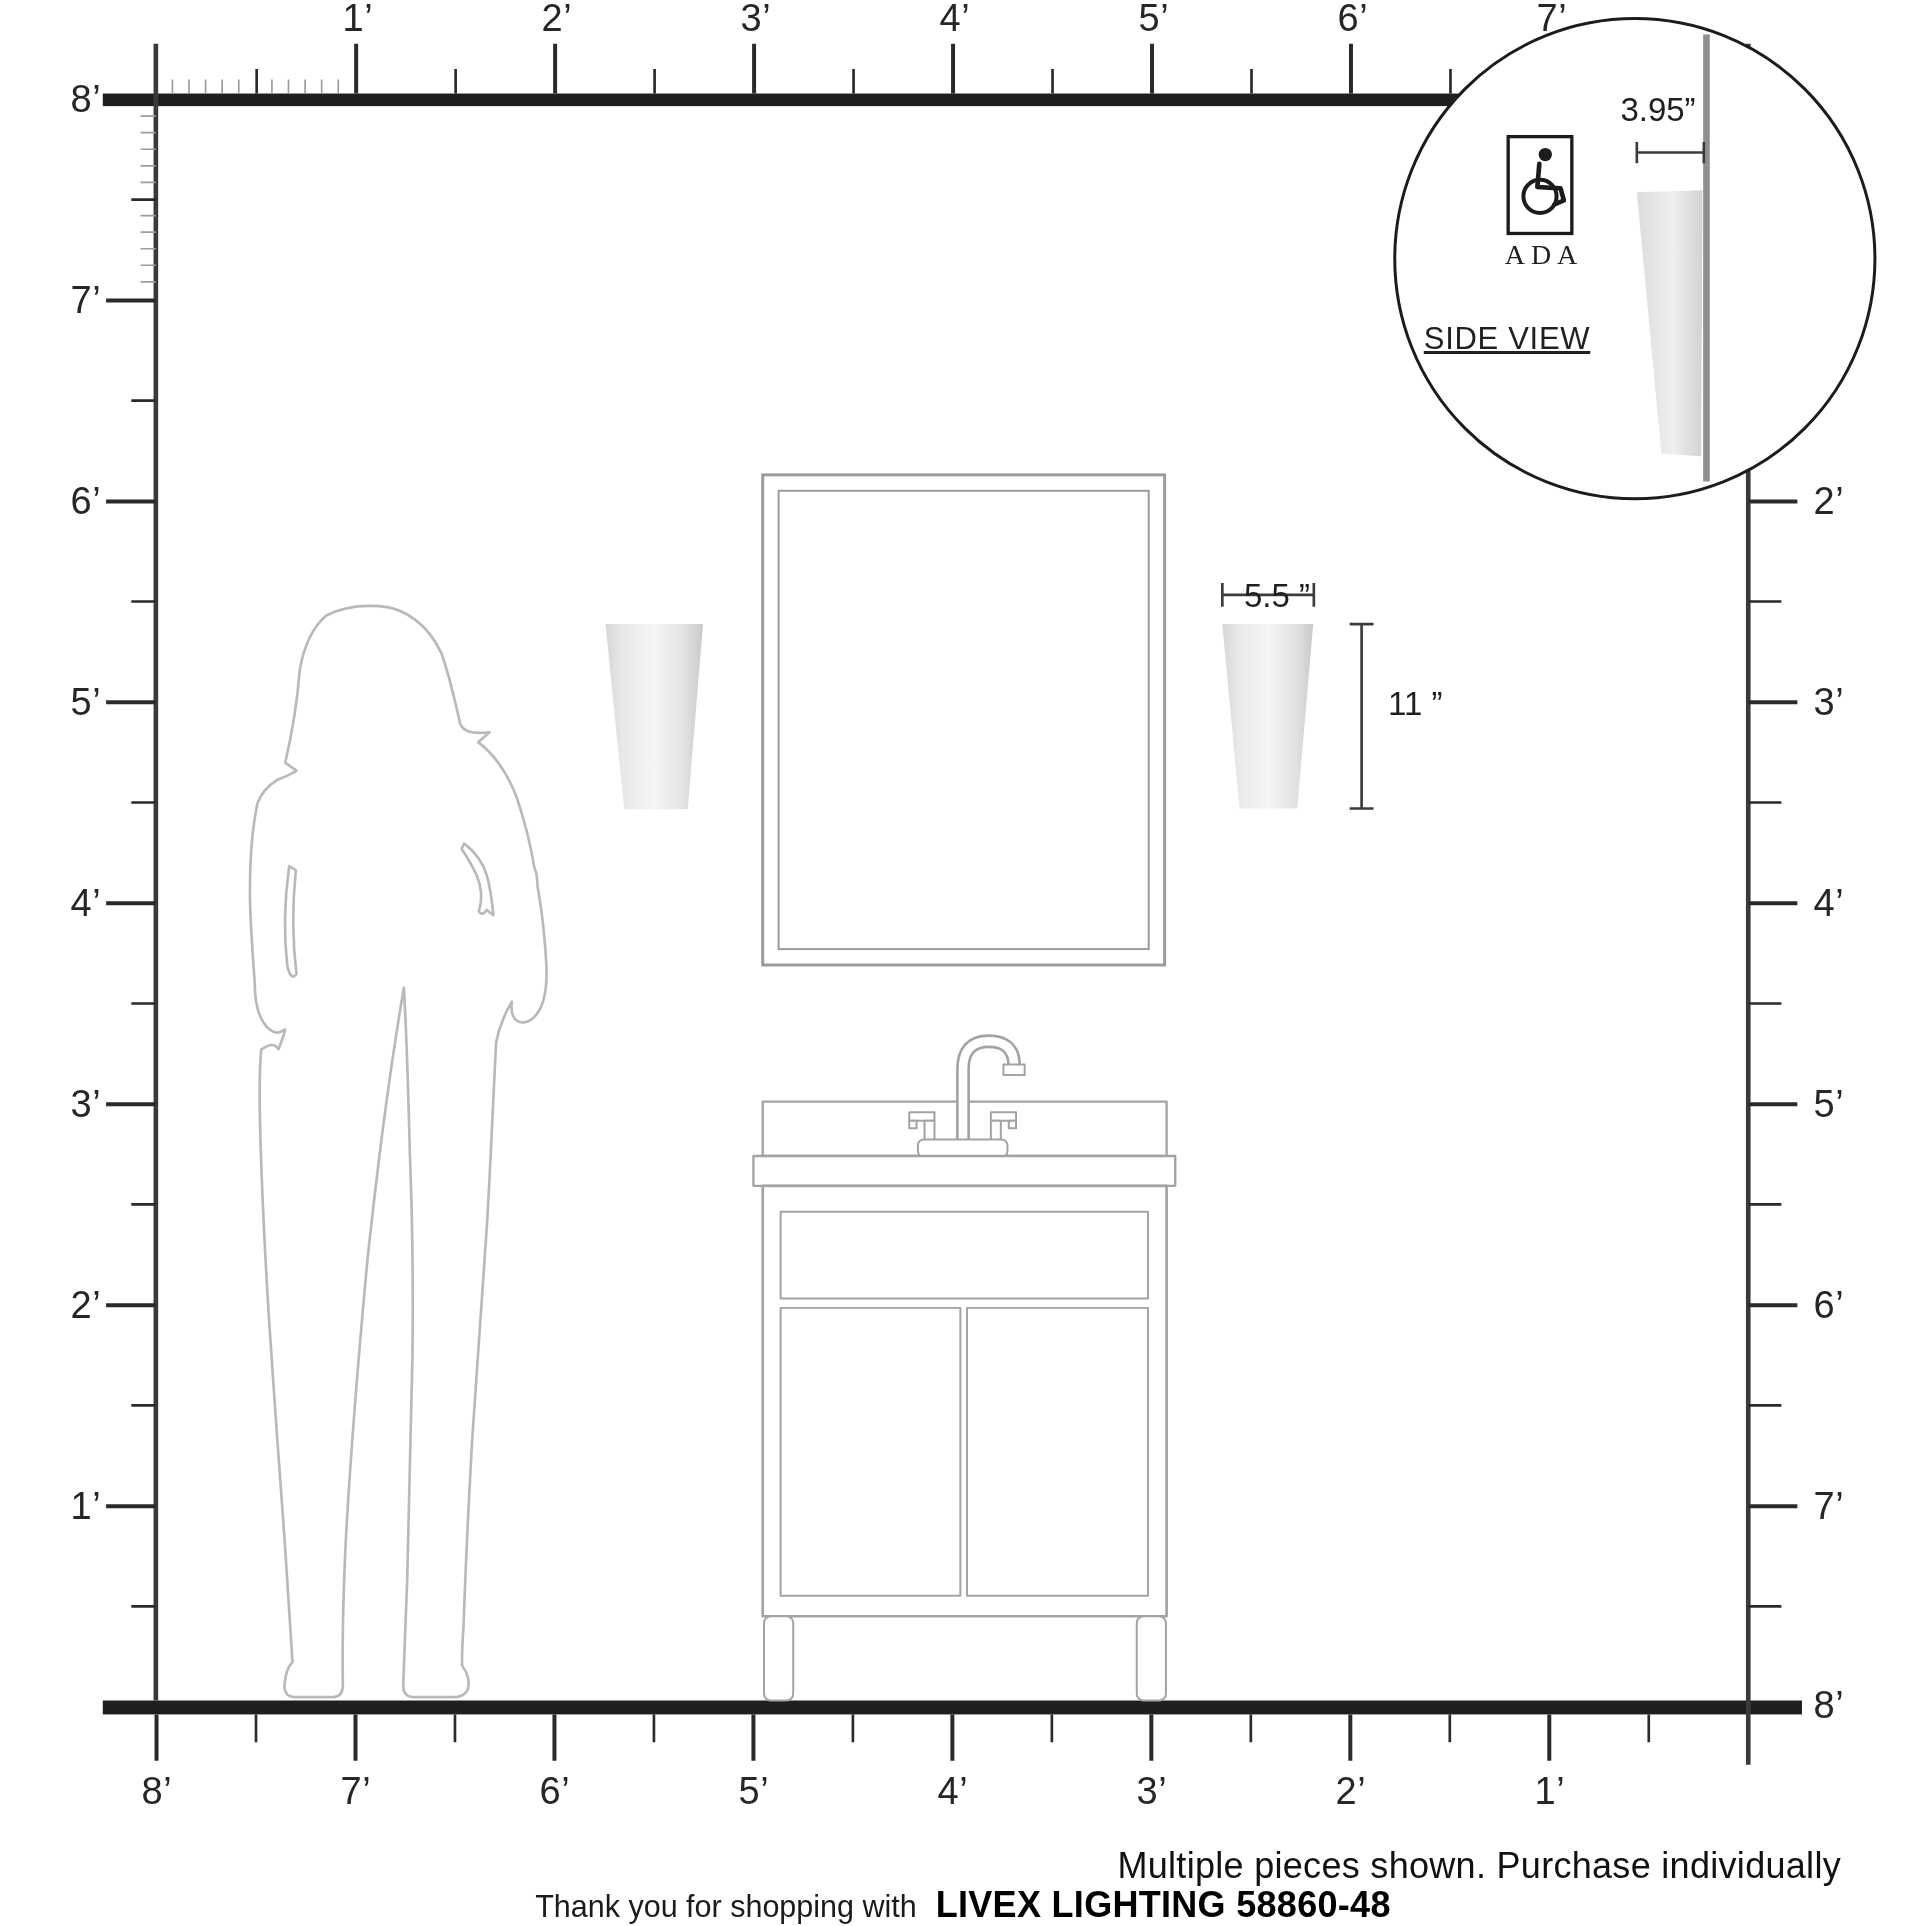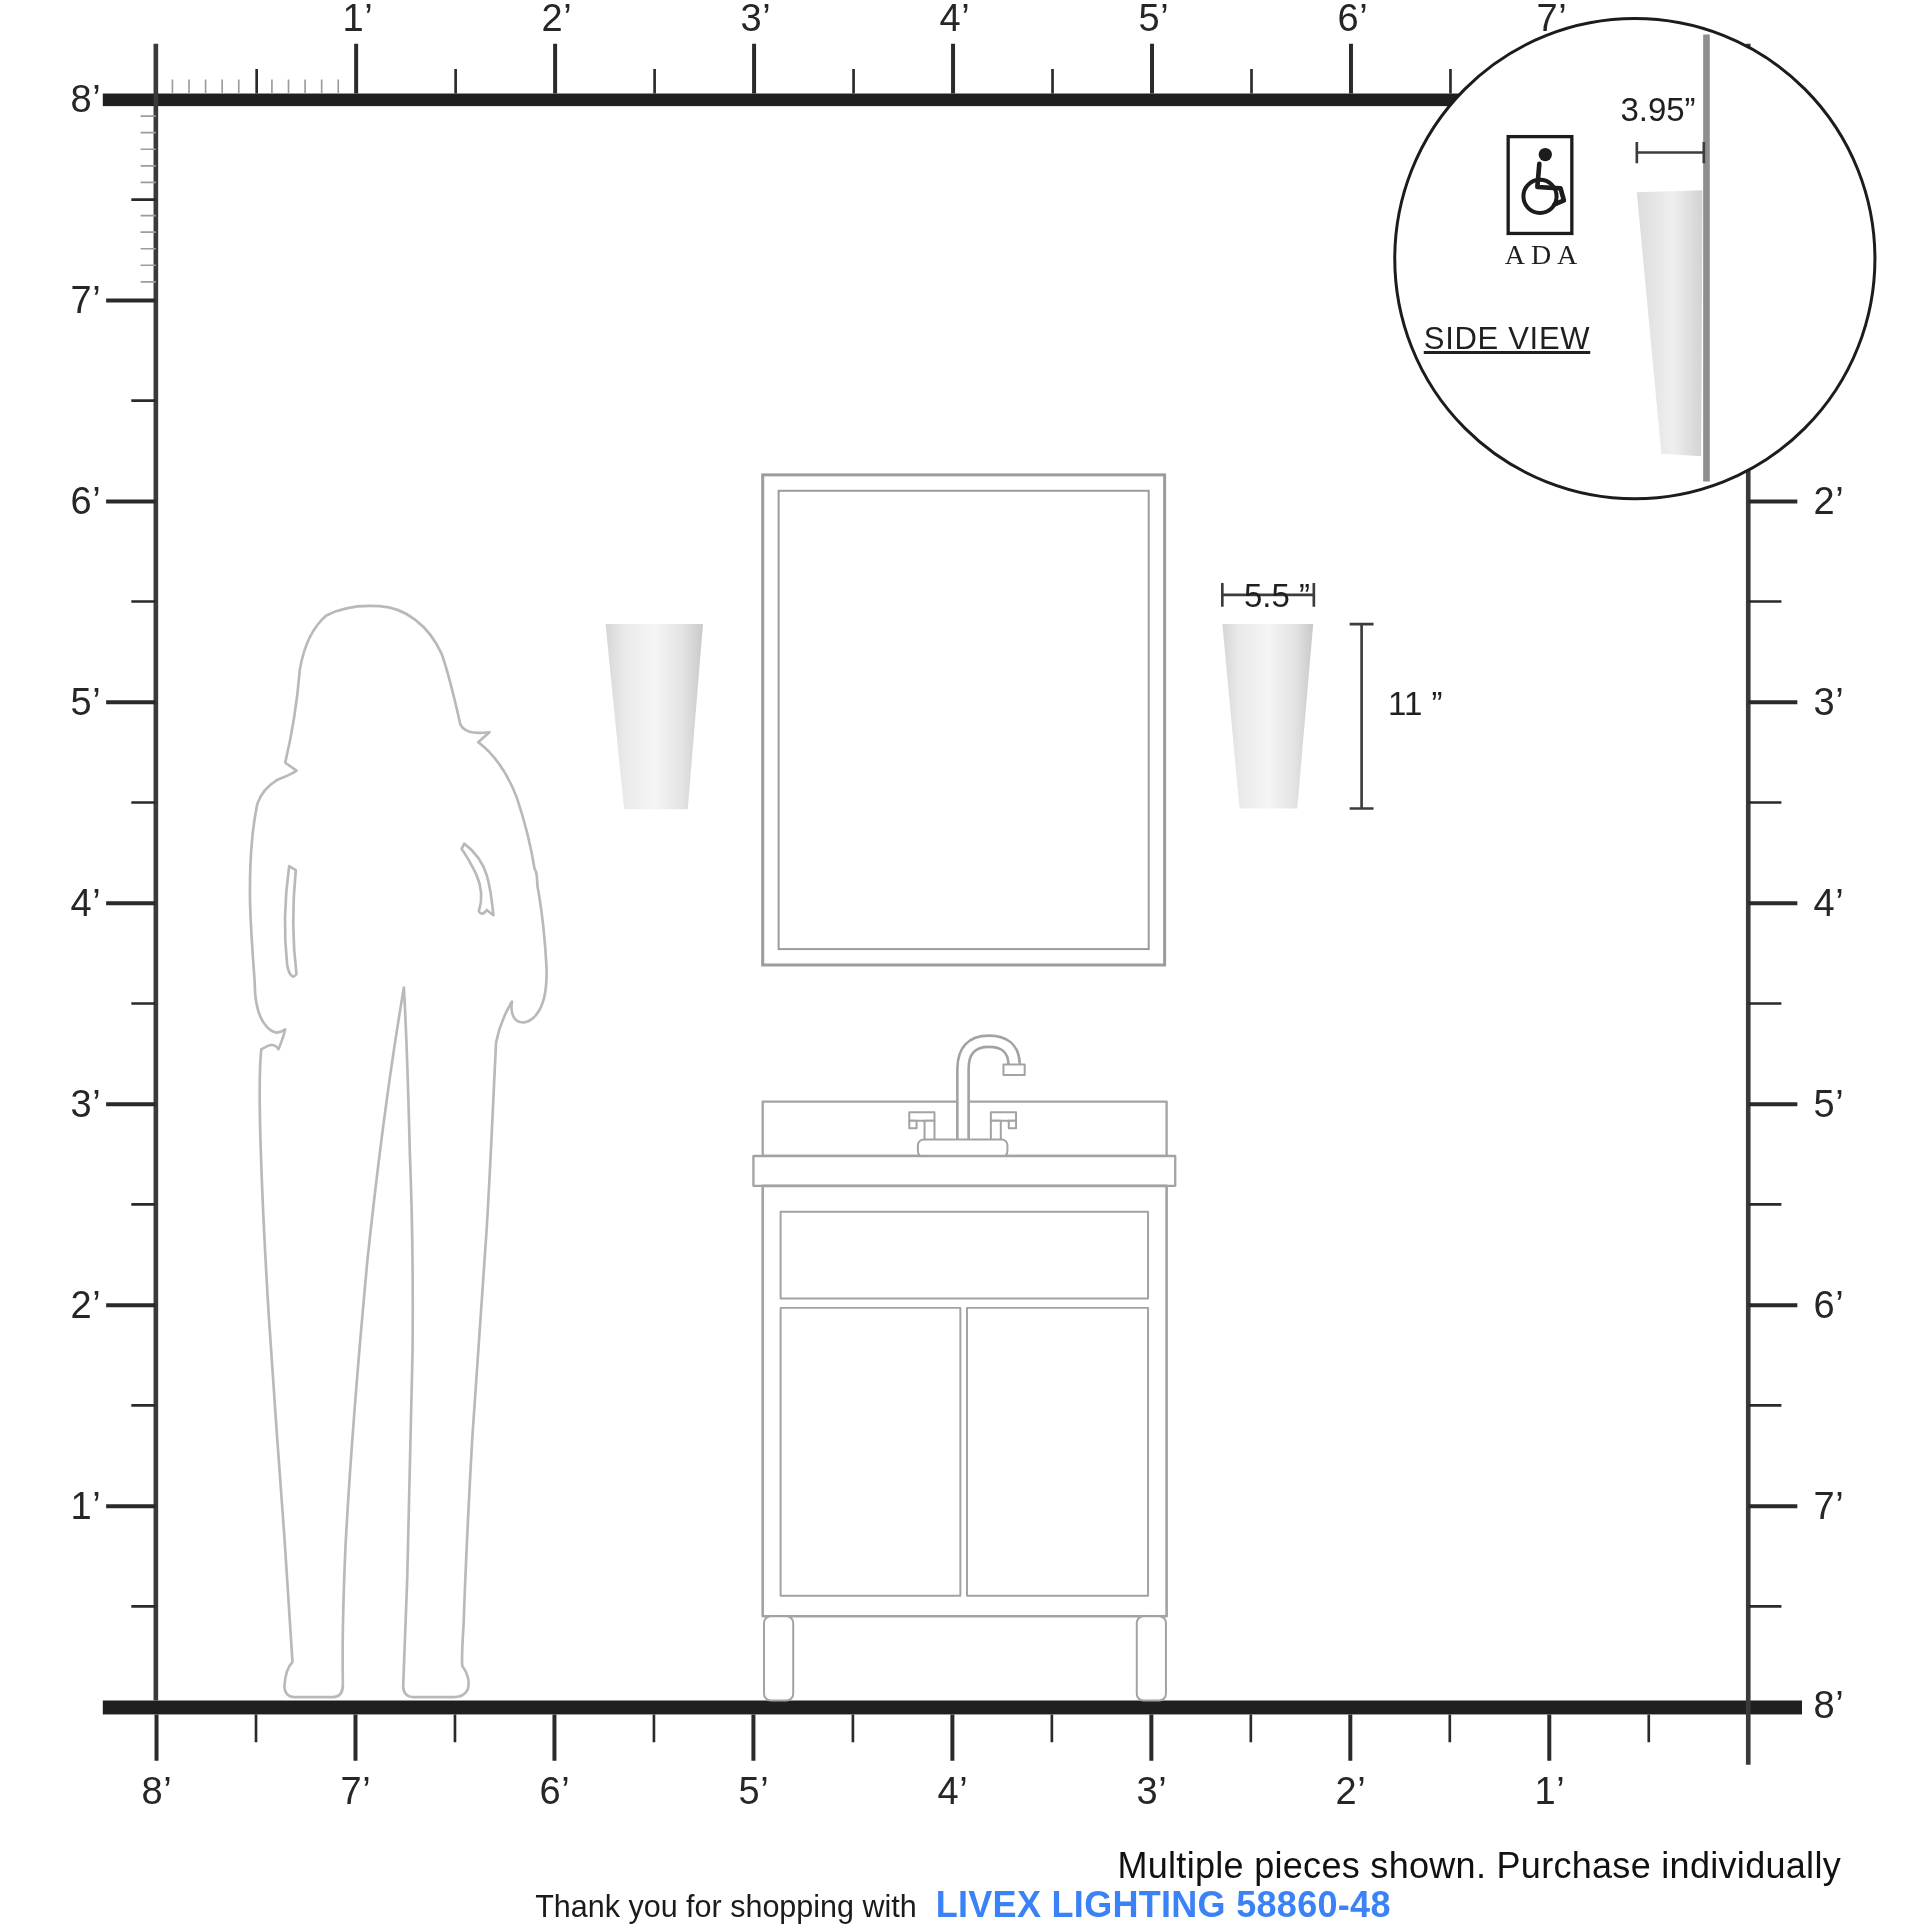--- a/index.html
+++ b/index.html
@@ -19,21 +19,21 @@
   .lbl-sideview{position:absolute;transform:translate(-50%,-50%);font-size:31px;color:#1f1f1f;white-space:nowrap;letter-spacing:0.7px;}
   .note{
     position:absolute;right:85px;top:1845px;
     font-size:36px;color:#111111;white-space:nowrap;letter-spacing:0.3px;margin-left:20px;
   }
   .thanks{
     position:absolute;left:963px;top:1905px;transform:translate(-50%,-50%);
     white-space:nowrap;display:flex;align-items:baseline;gap:19px;
   }
   .thanks .prefix{font-size:30.5px;color:#1b1b1b;}
-  .thanks .brand{font-size:36px;font-weight:700;color:#3b82f6;letter-spacing:0.3px;}
+  .thanks .brand{font-size:36px;font-weight:700;color:#000000;letter-spacing:0.3px;}
 </style>
 </head>
 <body>
 
 <div class="canvas">
 
   <svg class="scene" viewBox="0 0 2904 2904">
     <defs>
       <linearGradient id="gradSconce" x1="0" y1="0" x2="1" y2="0">
         <stop offset="0" stop-color="#d6d6d6"></stop>

